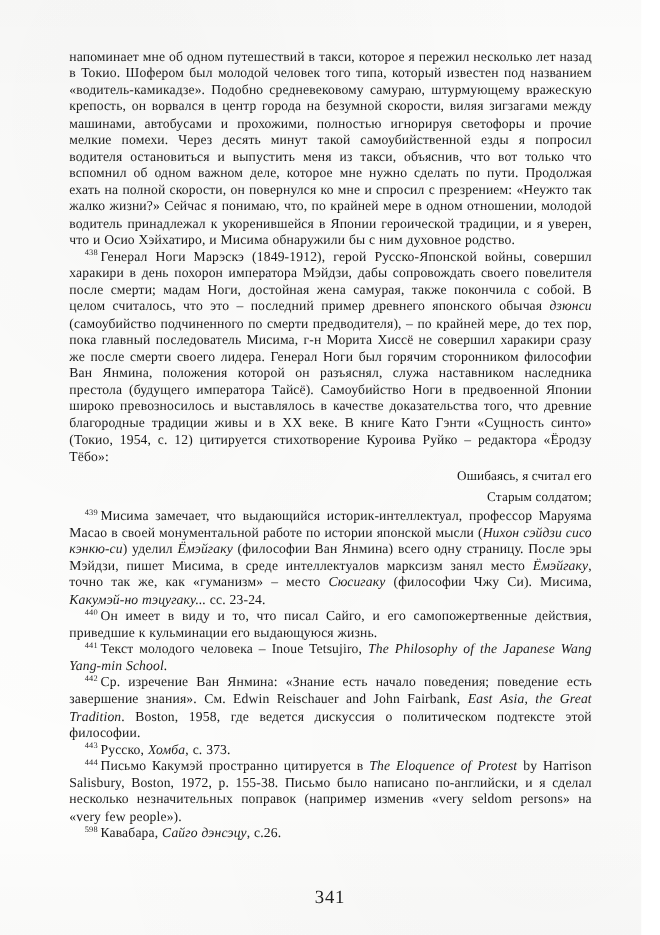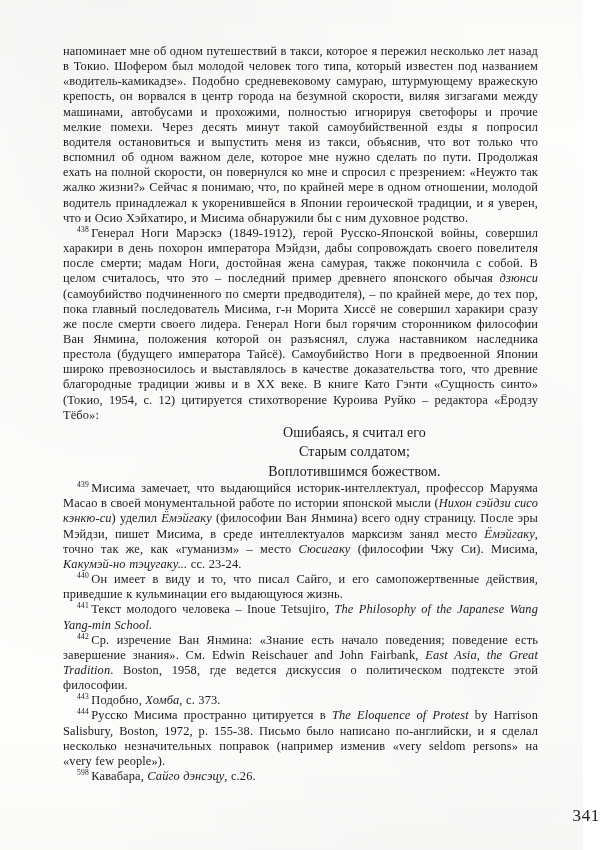--- a/index.html
+++ b/index.html
@@ -74,37 +74,37 @@
     padding-right: 2.5px;
     font-family: Liberation Serif, serif;
   }
 
   .poem {
     margin: 0;
     padding: 0;
     list-style: none;
   }
   .poem li {
-    font-size: 14px;
+    font-size: 12px;
     line-height: 19.4px;
     padding-left: 108px;
-    text-align: center;
+    text-align: right;
     letter-spacing: 0.01em;
   }
 
   i, em {
     font-style: italic;
   }
 
   .pageno {
     position: absolute;
     left: 0;
     top: 806px;
     width: 600px;
-    text-align: right;
+    text-align: center;
     font-size: 17px;
     letter-spacing: 0.04em;
     color: #232323;
   }
 
   
   .textblock, .pageno {
     filter: blur(0.18px) contrast(1.04);
   }
 </style>
@@ -115,28 +115,27 @@
 
   <div class="textblock">
 
     <p class="body-run">напоминает мне об одном путешествий в такси, которое я пережил несколько лет назад в Токио. Шофером был молодой человек того типа, который известен под названием «водитель-камикадзе». Подобно средневековому самураю, штурмующему вражескую крепость, он ворвался в центр города на безумной скорости, виляя зигзагами между машинами, автобусами и прохожими, полностью игнорируя светофоры и прочие мелкие помехи. Через десять минут такой самоубийственной езды я попросил водителя остановиться и выпустить меня из такси, объяснив, что вот только что вспомнил об одном важном деле, которое мне нужно сделать по пути. Продолжая ехать на полной скорости, он повернулся ко мне и спросил с презрением: «Неужто так жалко жизни?» Сейчас я понимаю, что, по крайней мере в одном отношении, молодой водитель принадлежал к укоренившейся в Японии героической традиции, и я уверен, что и Осио Хэйхатиро, и Мисима обнаружили бы с ним духовное родство.</p>
 
     <div id="footnotes-container">
         <p class="note"><sup class="fn">438</sup><span>Генерал Ноги Марэскэ (1849-1912), герой Русско-Японской войны, совершил харакири в день похорон императора Мэйдзи, дабы сопровождать своего повелителя после смерти; мадам Ноги, достойная жена самурая, также покончила с собой. В целом считалось, что это – последний пример древнего японского обычая </span><i>дзюнси</i><span> (самоубийство подчиненного по смерти предводителя), – по крайней мере, до тех пор, пока главный последователь Мисима, г-н Морита Хиссё не совершил харакири сразу же после смерти своего лидера. Генерал Ноги был горячим сторонником философии Ван Янмина, положения которой он разъяснял, служа наставником наследника престола (будущего императора Тайсё). Самоубийство Ноги в предвоенной Японии широко превозносилось и выставлялось в качестве доказательства того, что древние благородные традиции живы и в XX веке. В книге Като Гэнти «Сущность синто» (Токио, 1954, с. 12) цитируется стихотворение Куроива Руйко – редактора «Ёродзу Тёбо»:</span></p>
         <ul class="poem">
           <li>Ошибаясь, я считал его</li>
           <li>Старым солдатом;</li>
-          <li>Воплотившимся божеством.</li>
         </ul>
         <p class="note"><sup class="fn">439</sup><span>Мисима замечает, что выдающийся историк-интеллектуал, профессор Маруяма Масао в своей монументальной работе по истории японской мысли (</span><i>Нихон сэйдзи сисо кэнкю-си</i><span>) уделил </span><i>Ёмэйгаку</i><span> (философии Ван Янмина) всего одну страницу. После эры Мэйдзи, пишет Мисима, в среде интеллектуалов марксизм занял место </span><i>Ёмэйгаку</i><span>, точно так же, как «гуманизм» – место </span><i>Сюсигаку</i><span> (философии Чжу Си). Мисима, </span><i>Какумэй-но тэцугаку...</i><span> сс. 23-24.</span></p>
         <p class="note"><sup class="fn">440</sup><span>Он имеет в виду и то, что писал Сайго, и его самопожертвенные действия, приведшие к кульминации его выдающуюся жизнь.</span></p>
         <p class="note"><sup class="fn">441</sup><span>Текст молодого человека – Inoue Tetsujiro, </span><i>The Philosophy of the Japanese Wang Yang-min School.</i></p>
         <p class="note"><sup class="fn">442</sup><span>Ср. изречение Ван Янмина: «Знание есть начало поведения; поведение есть завершение знания». См. Edwin Reischauer and John Fairbank, </span><i>East Asia, the Great Tradition</i><span>. Boston, 1958, где ведется дискуссия о политическом подтексте этой философии.</span></p>
-        <p class="note"><sup class="fn">443</sup><span>Подобно, </span><i>Хомба</i><span>, с. 373.</span></p>
-        <p class="note"><sup class="fn">444</sup><span>Русско Мисима пространно цитируется в </span><i>The Eloquence of Protest</i><span> by Harrison Salisbury, Boston, 1972, p. 155-38. Письмо было написано по-английски, и я сделал несколько незначительных поправок (например изменив «very seldom persons» на «very few people»).</span></p>
+        <p class="note"><sup class="fn">443</sup><span>Русско, </span><i>Хомба</i><span>, с. 373.</span></p>
+        <p class="note"><sup class="fn">444</sup><span>Письмо Какумэй пространно цитируется в </span><i>The Eloquence of Protest</i><span> by Harrison Salisbury, Boston, 1972, p. 155-38. Письмо было написано по-английски, и я сделал несколько незначительных поправок (например изменив «very seldom persons» на «very few people»).</span></p>
         <p class="note"><sup class="fn">598</sup><span>Кавабара, </span><i>Сайго дэнсэцу</i><span>, с.26.</span></p>
       </div>
 
   </div>
 
   <div class="pageno">341</div>
 
 </div>
 
 </body></html>

